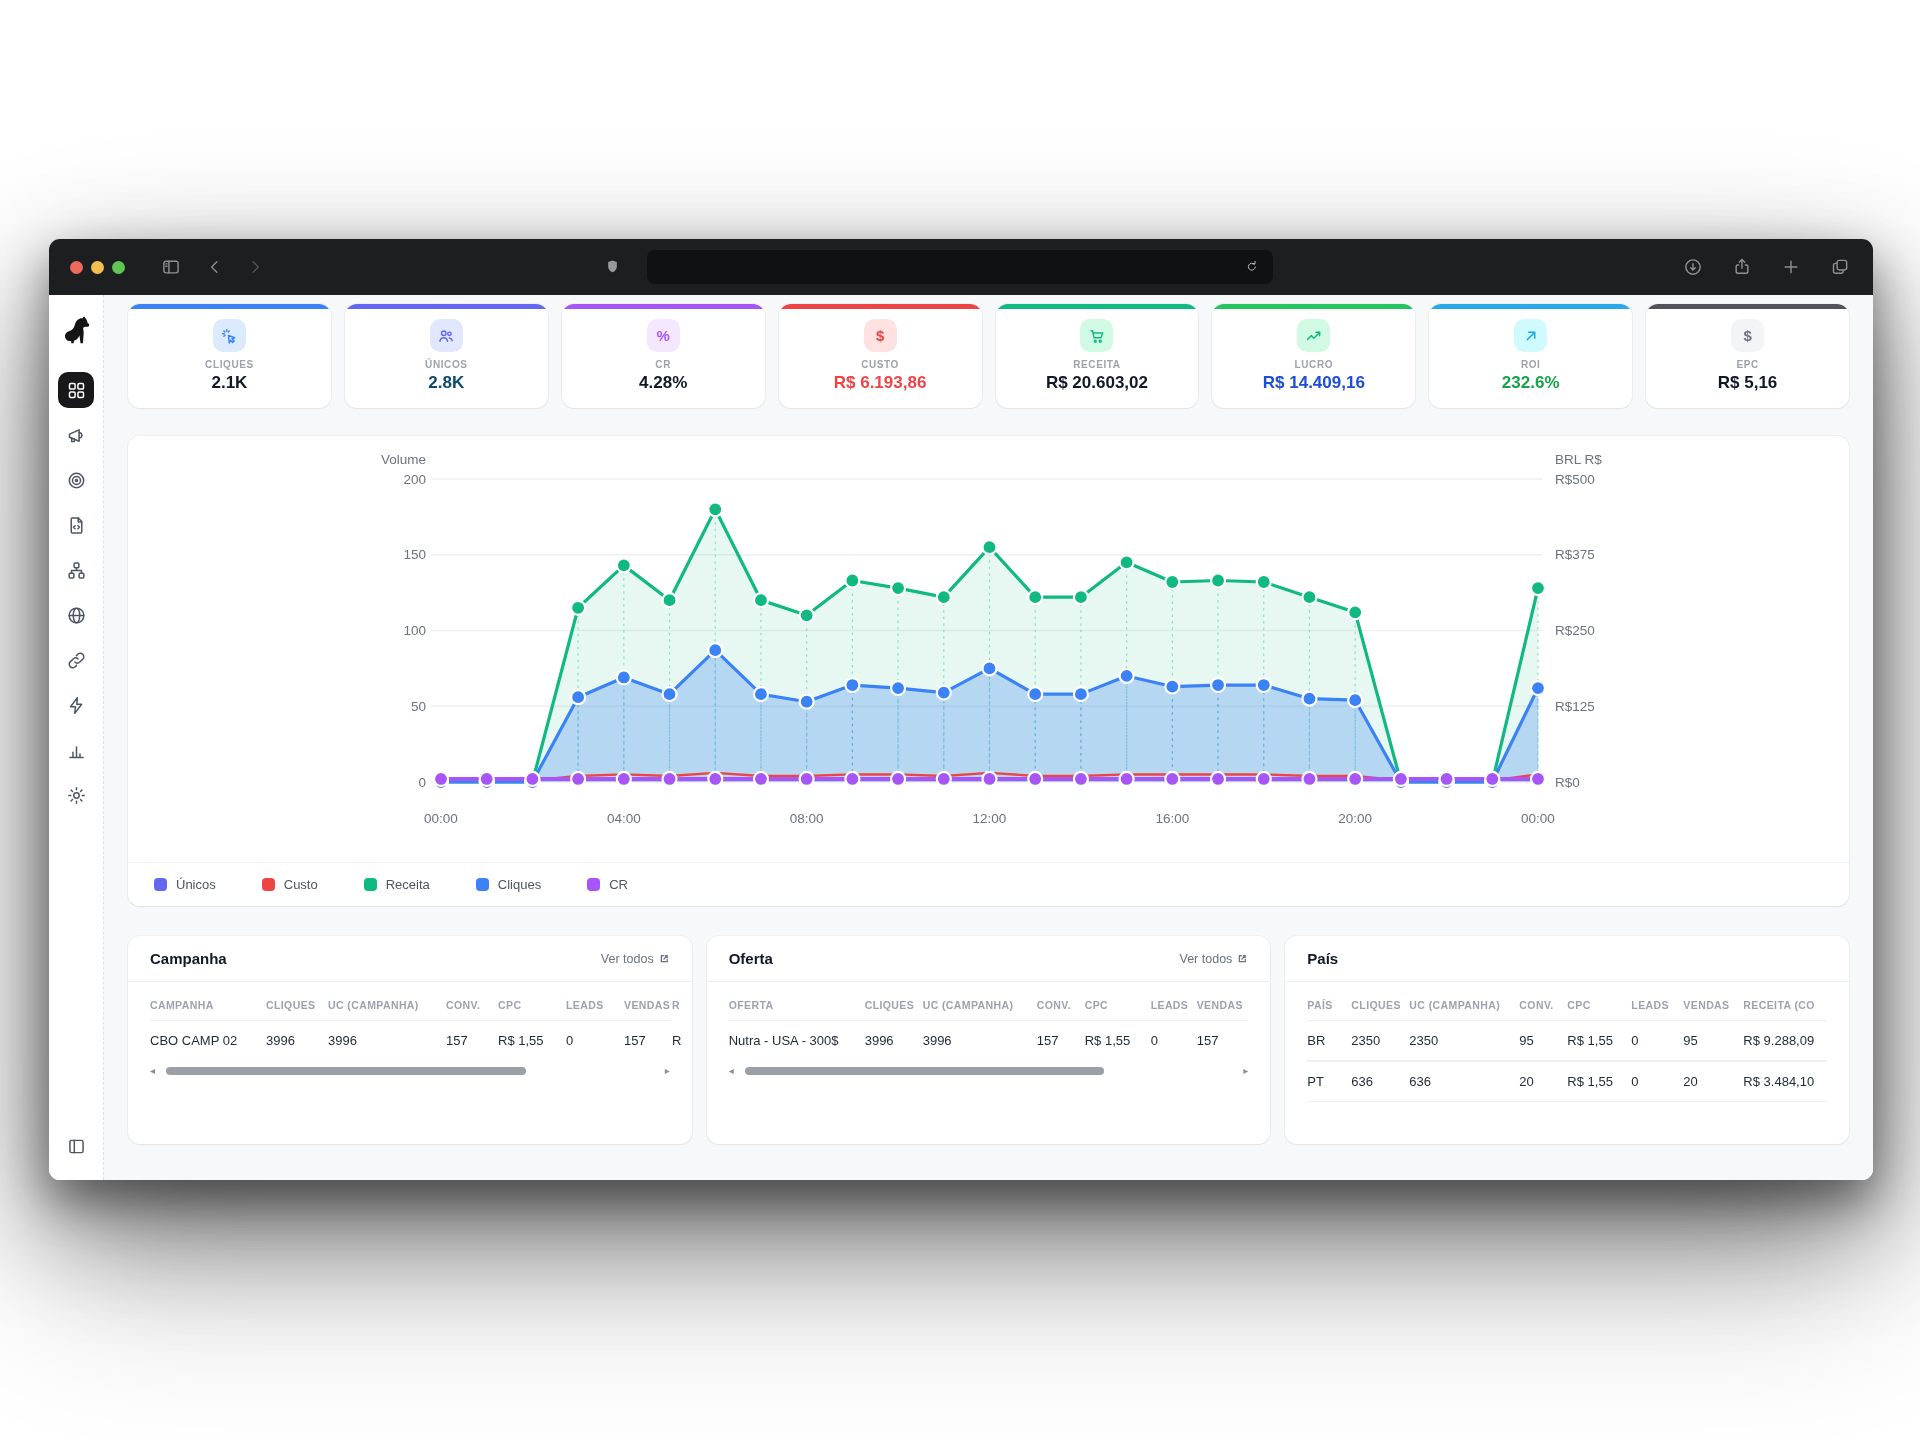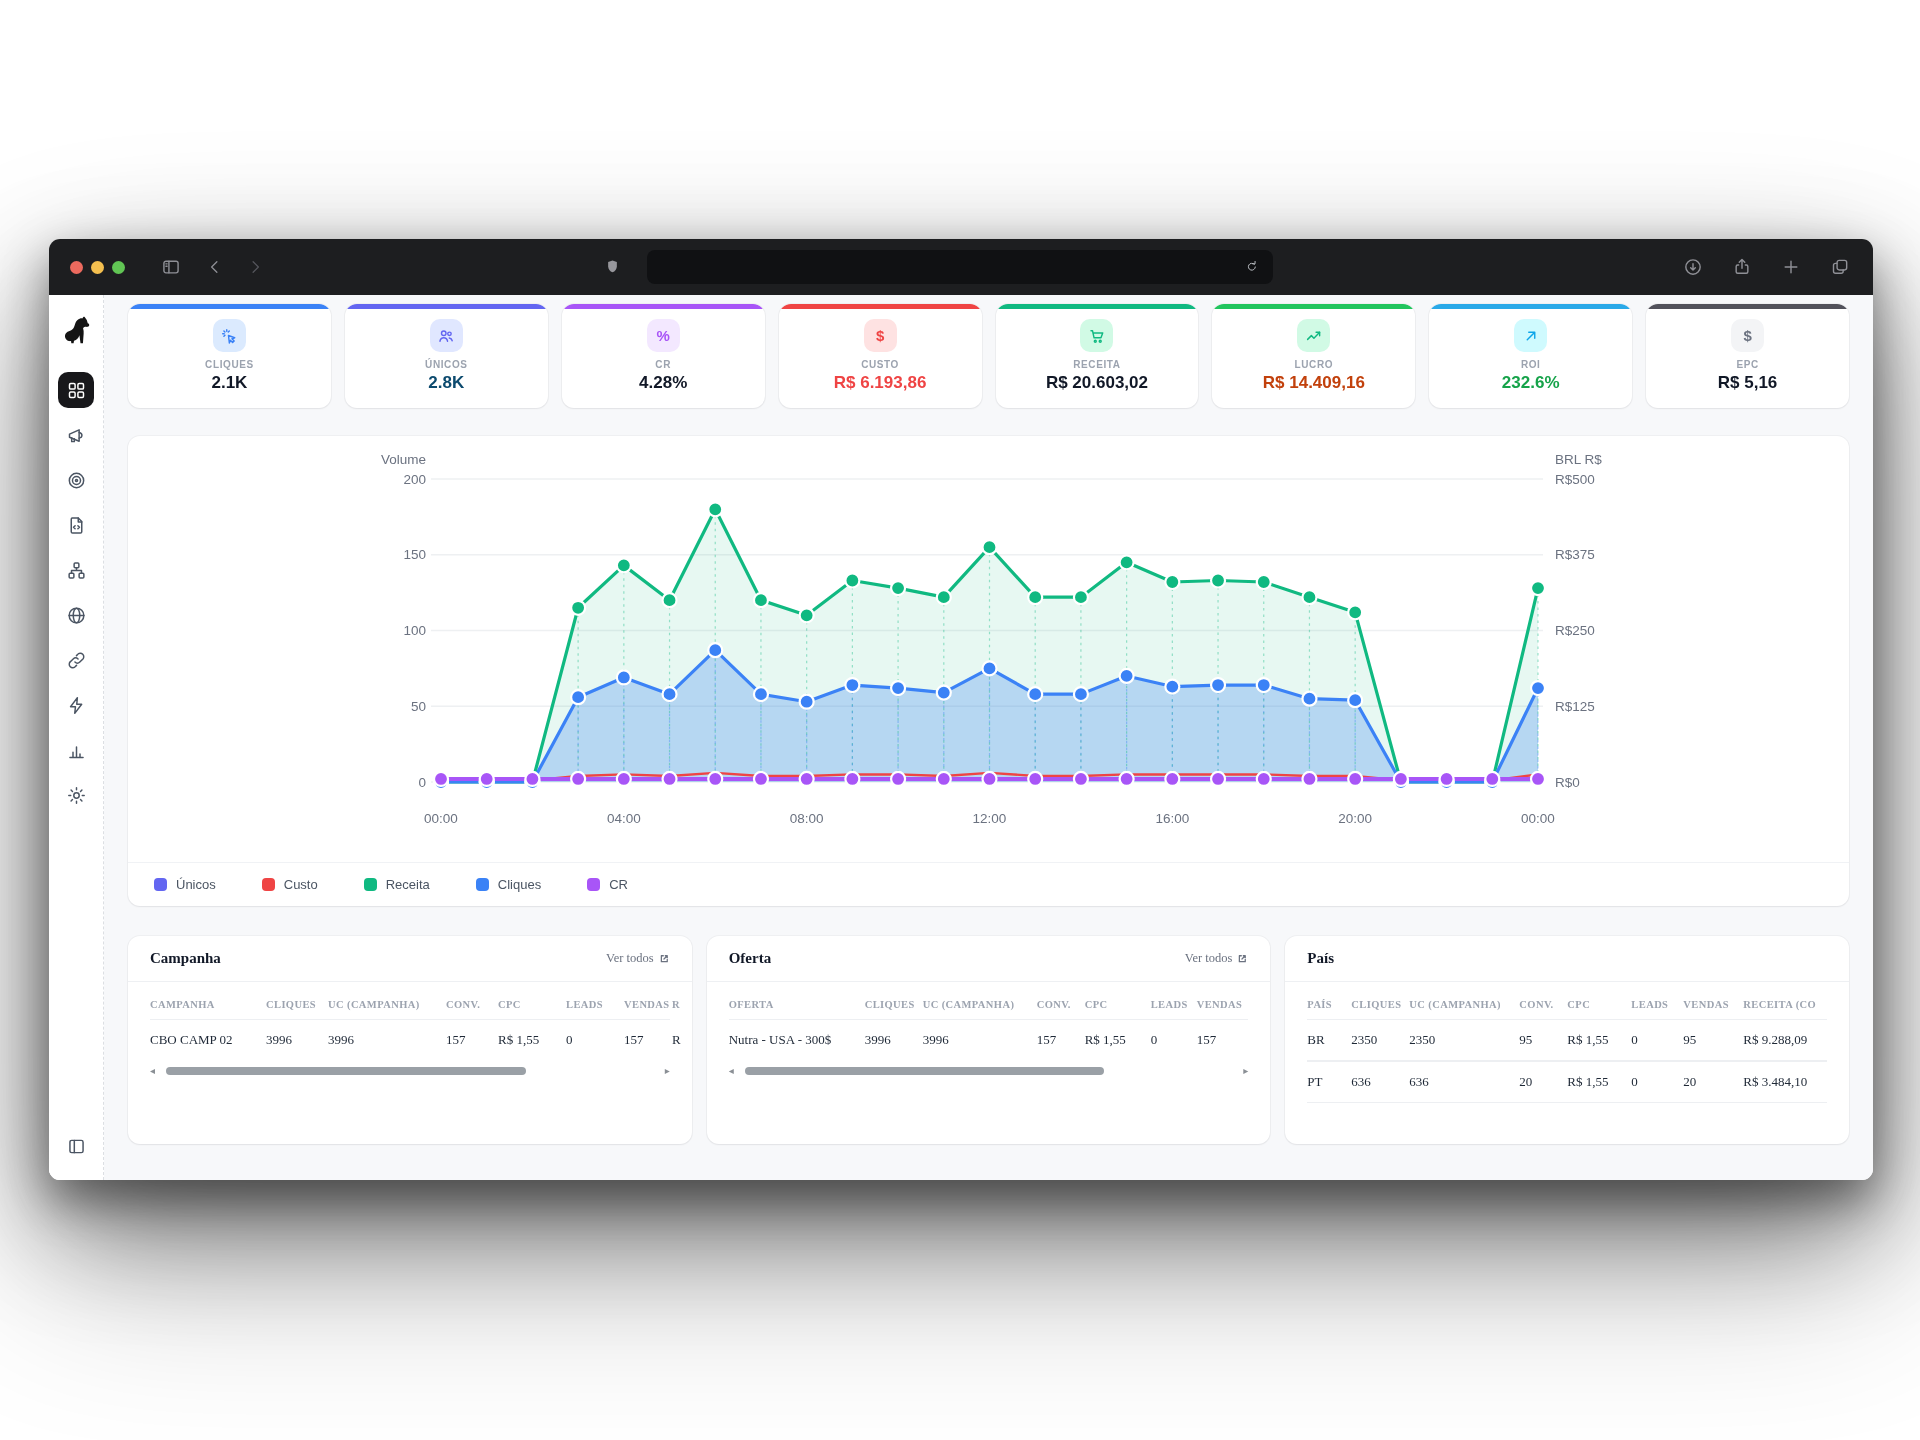--- a/index.html
+++ b/index.html
@@ -51,21 +51,21 @@
   .kpi-value{margin-top:3px;font-size:17px;font-weight:700;color:#111827;}
   
   .chart-card{margin-top:28px;height:470px;background:#fff;border-radius:12px;position:relative;
     box-shadow:0 1px 2px rgba(16,24,40,.06),0 0 0 1px rgba(16,24,40,.035);}
   .chart-card svg.plot{position:absolute;inset:0;width:100%;height:100%;}
   .legend{position:absolute;left:0;right:0;bottom:0;height:44px;border-top:1px solid #f0f2f5;display:flex;align-items:center;
     padding-left:26px;gap:46px;}
   .leg-item{display:flex;align-items:center;gap:9px;font-size:13px;color:#4b5563;cursor:pointer;}
   .leg-sw{width:13px;height:13px;border-radius:4px;}
   
-  .tables{margin-top:30px;display:flex;gap:15px;align-items:flex-start;font-family:Liberation Serif, serif;}
+  .tables{margin-top:30px;display:flex;gap:15px;align-items:flex-start;}
   .tcard{flex:1;background:#fff;border-radius:12px;height:208px;overflow:hidden;
     box-shadow:0 1px 2px rgba(16,24,40,.06),0 0 0 1px rgba(16,24,40,.035);}
   .tcard-hd{height:46px;display:flex;align-items:center;justify-content:space-between;padding:0 22px;border-bottom:1px solid #eef0f3;}
   .tcard-hd h3{margin:0;font-size:15px;color:#111827;}
   .verlink{font-size:12.5px;color:#6b7280;display:flex;align-items:center;gap:5px;cursor:pointer;}
   .verlink svg{width:11px;height:11px;stroke:#6b7280;fill:none;stroke-width:1.6;stroke-linecap:round;stroke-linejoin:round;}
   .tbl{padding:4px 22px 0;overflow:hidden;}
   .trow{display:flex;white-space:nowrap;}
   .trow.head .cell{font-size:10.5px;letter-spacing:.4px;color:#9ca3af;font-weight:600;padding:13px 0 9px;}
   .trow.data .cell{font-size:13px;color:#1f2937;padding:12px 0;}
@@ -281,21 +281,21 @@
             </div>
             <div class="kpi">
               <div class="kpi-top" style="background:#22c55e"></div>
               <div class="chip" style="background:#d1fae5;color:#10b981">
                 <svg viewBox="0 0 24 24">
                   <path d="M3.5 16.5l5-5 3.4 3.4 7.6-8"></path>
                   <path d="M14.8 6.9h4.7v4.7"></path>
                 </svg>
               </div>
               <div class="kpi-label">LUCRO</div>
-              <div class="kpi-value" style="color:#c2410c">R$ 14.409,16</div>
+              <div class="kpi-value" style="color:#1d4ed8">R$ 14.409,16</div>
             </div>
             <div class="kpi">
               <div class="kpi-top" style="background:#2aa9e8"></div>
               <div class="chip" style="background:#cffafe;color:#0ea5e9">
                 <svg viewBox="0 0 24 24">
                   <path d="M7 17L17 7M9 7h8v8"></path>
                 </svg>
               </div>
               <div class="kpi-label">ROI</div>
               <div class="kpi-value" style="color:#16a34a">232.6%</div>

